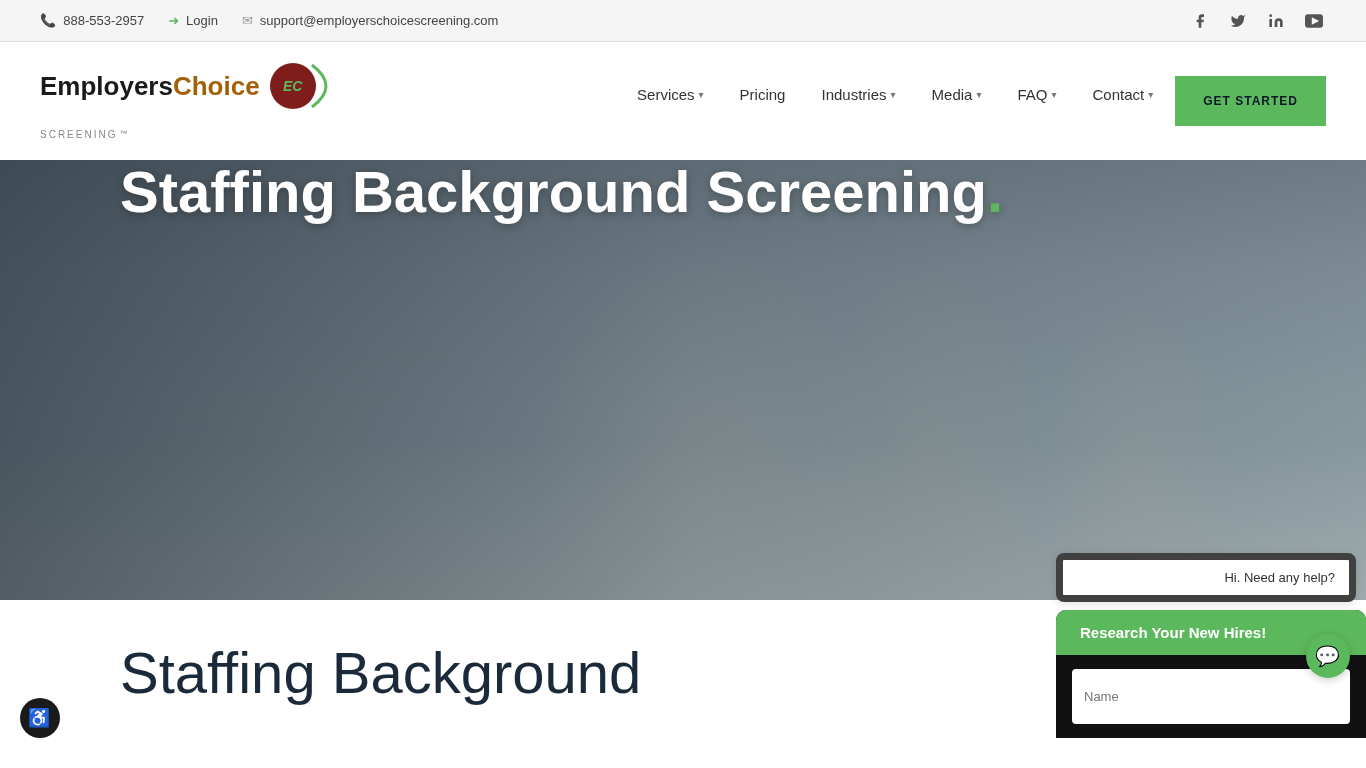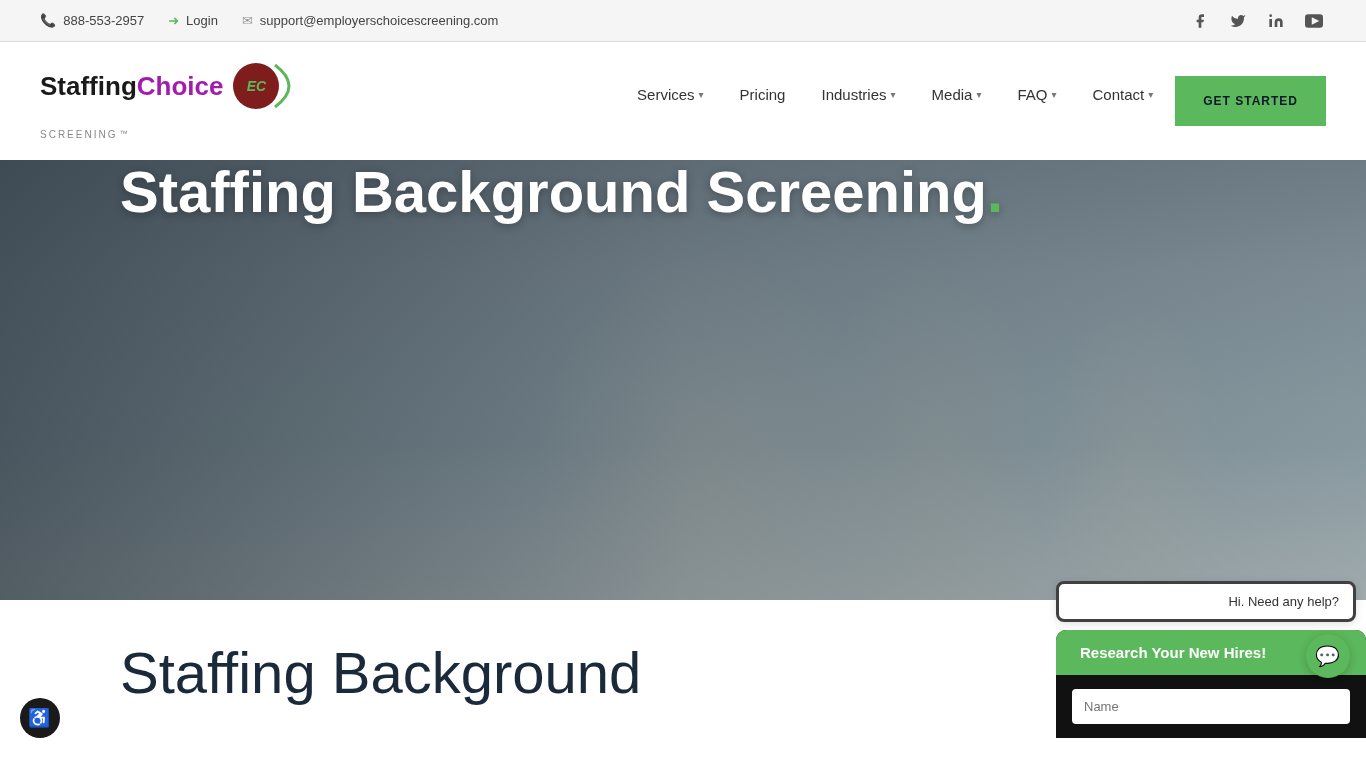--- a/index.html
+++ b/index.html
@@ -60,21 +60,21 @@
       height: 118px;
       box-shadow: 0 1px 4px rgba(0,0,0,0.08);
     }
     .logo-text {
       font-size: 26px;
       font-weight: 700;
       color: #1a1a1a;
       line-height: 1;
     }
     .logo-text span.choice {
-      color: #a21caf;
+      color: #a16207;
     }
     .logo-badge {
       width: 46px;
       height: 46px;
       background: #7f1d1d;
       border-radius: 50%;
       display: flex;
       align-items: center;
       justify-content: center;
       margin-left: 4px;
@@ -209,21 +209,21 @@
     
     .chat-widget {
       position: fixed;
       bottom: 30px;
       right: 0;
       width: 310px;
       z-index: 100;
     }
     .chat-bubble-text {
       background: #fff;
-      border: 3px solid #404040;
+      border: 7px solid #404040;
       border-radius: 8px;
       padding: 10px 14px;
       font-size: 13px;
       color: #333;
       box-shadow: 0 2px 8px rgba(0,0,0,0.12);
       margin-bottom: 8px;
       margin-right: 10px;
       text-align: right;
     }
     .chat-box {
@@ -238,21 +238,21 @@
       font-size: 15px;
       font-weight: 700;
       color: #fff;
     }
     .chat-box-body {
       padding: 14px 16px;
       background: #111;
     }
     .chat-input {
       width: 100%;
-      padding: 10px 12px;
+      padding: 20px 12px;
       border: none;
       border-radius: 4px;
       font-size: 13px;
       background: #fff;
       color: #0f172a;
     }
     .chat-button {
       position: absolute;
       right: 16px;
       bottom: 60px;
@@ -339,21 +339,21 @@
         </svg>
     </a>
   </div>
 </div>
 
 <div class="header">
   <div class="logo-svg-area">
     <div class="logo-wrapper">
       <div class="logo-top">
         <span class="logo-text">
-          <span>Staffing</span><span class="choice">Choice</span>
+          <span>Employers</span><span class="choice">Choice</span>
         </span>
 
         <div style="position:relative; margin-left:6px;">
           <div class="logo-badge">
             <span class="logo-badge-inner">EC</span>
           </div>
 
           <svg width="32" height="46" viewBox="0 0 32 46" style="position:absolute;right:-26px;top:0;">
             <path d="M2,2 Q30,23 2,44" stroke="#5cb85c" stroke-width="3" fill="none"></path>
           </svg>

